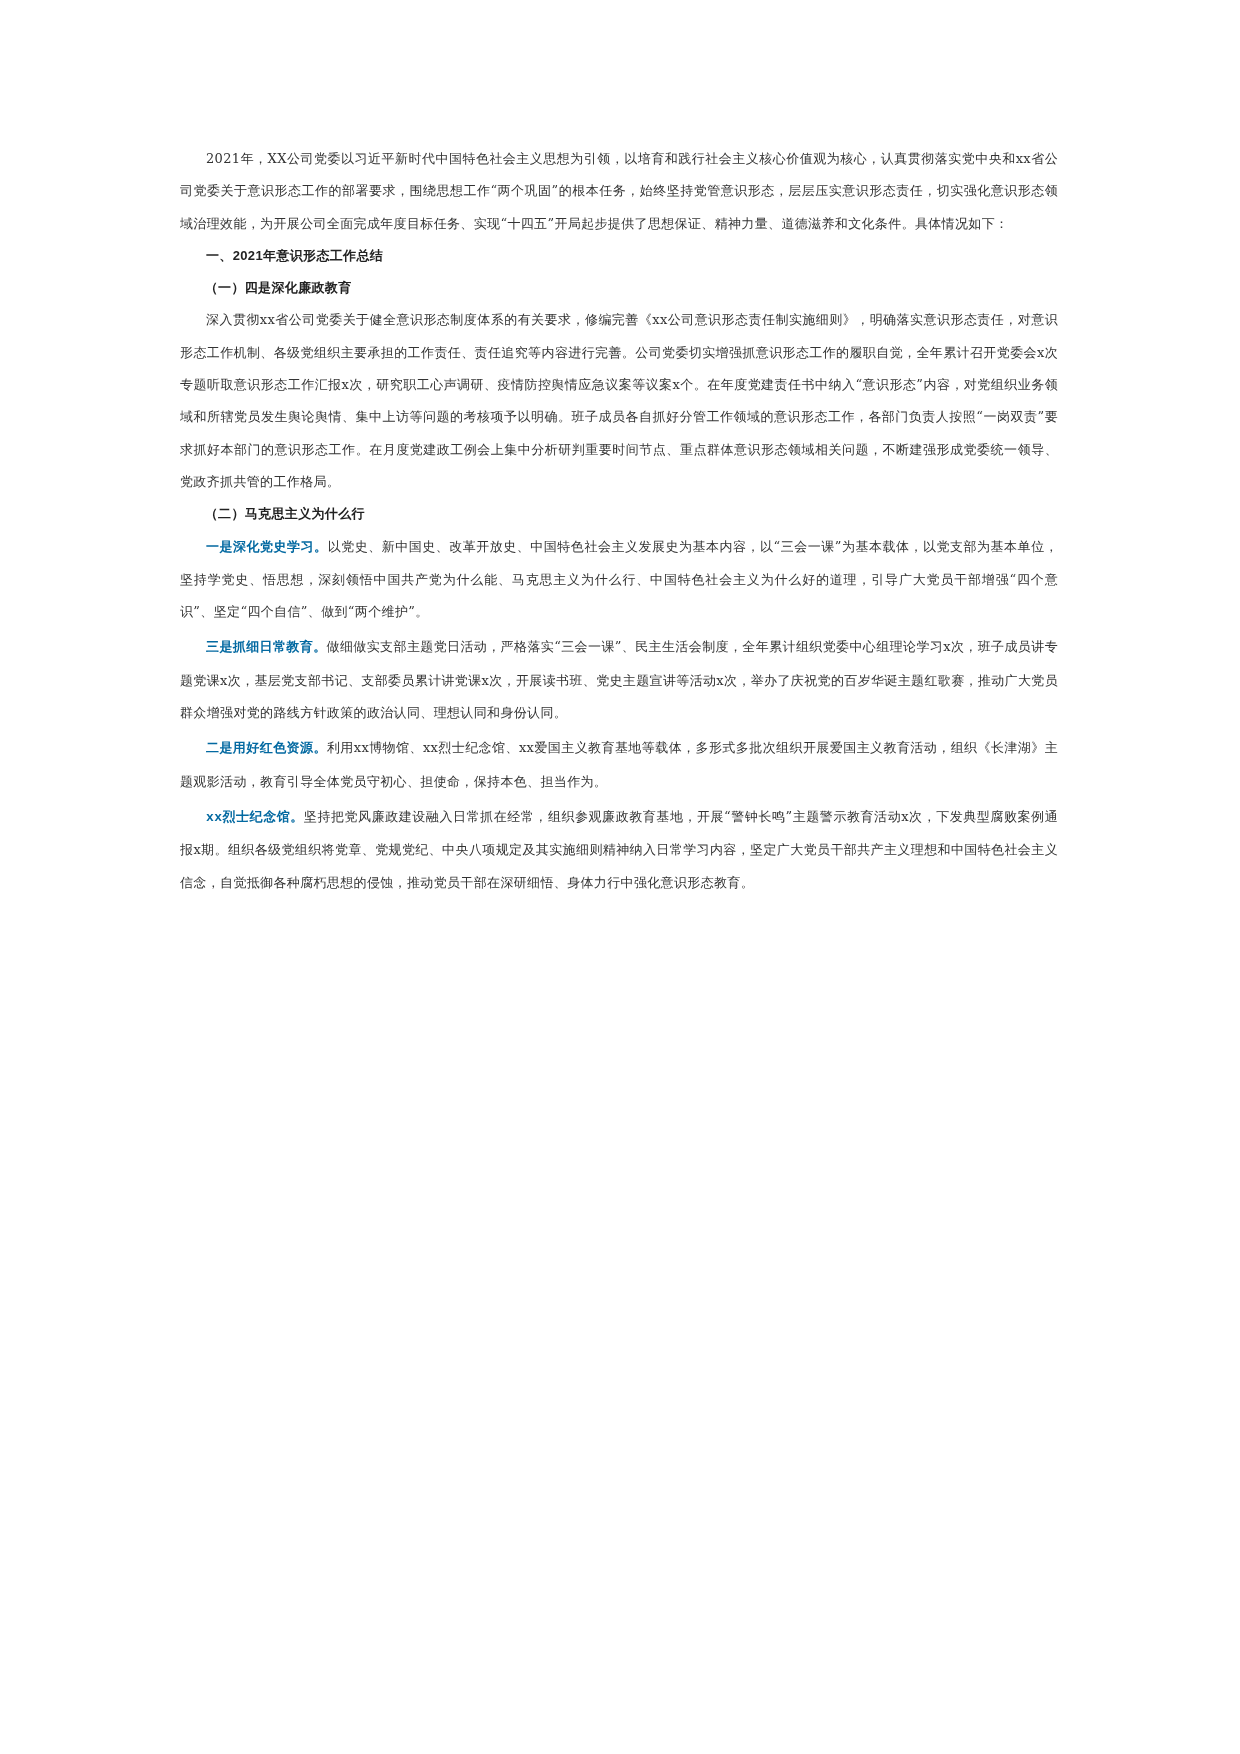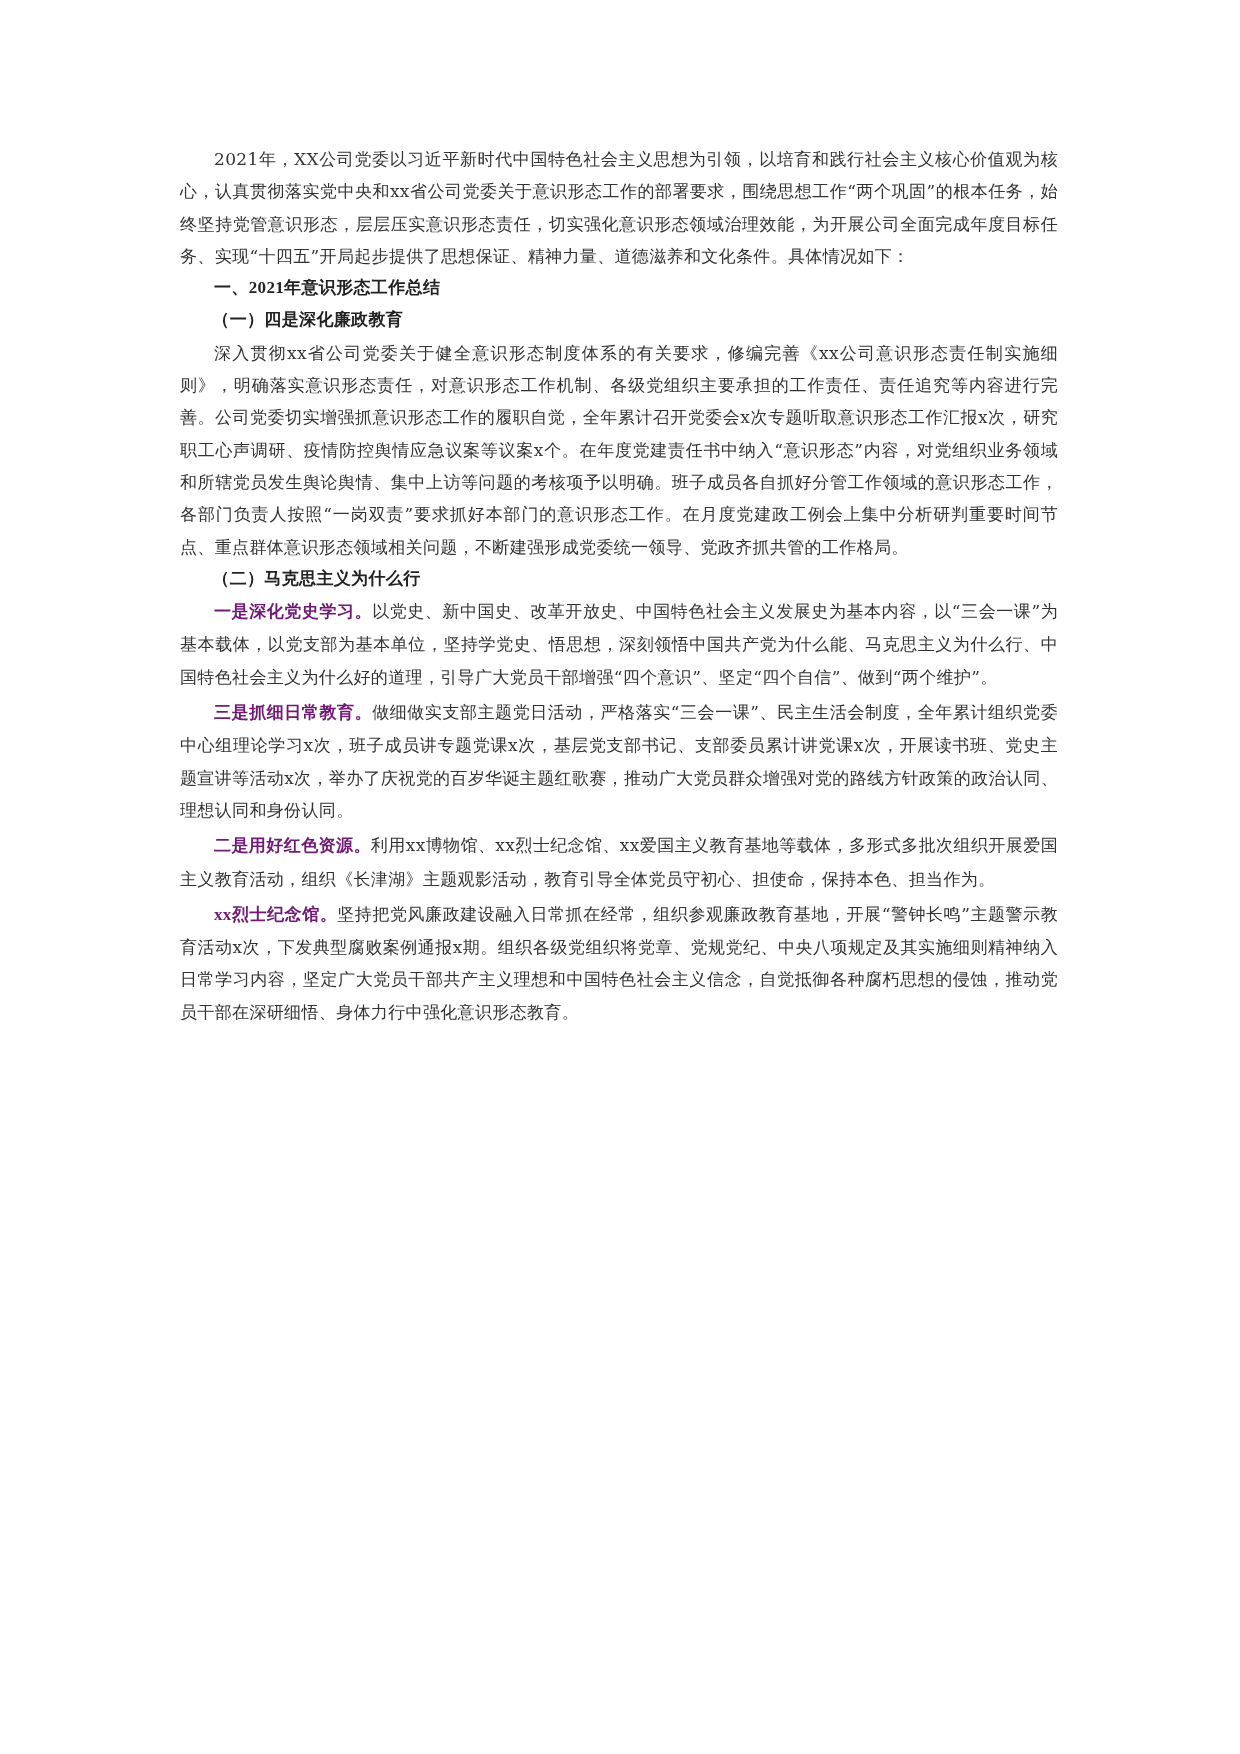--- a/index.html
+++ b/index.html
@@ -12,45 +12,45 @@
     height: 1754px;
     position: relative;
     overflow: hidden;
   }
   .page {
     position: absolute;
     left: 180px;
     top: 143px;
     width: 878px;
     font-family: "DejaVu Serif", "Liberation Serif", serif;
-    font-size: 17px;
+    font-size: 13px;
     line-height: 32.3px;
     color: #333333;
     text-align: justify;
     text-justify: inter-character;
     letter-spacing: 0.35px;
   }
   .p {
     margin: 0;
     text-indent: 2em;
   }
   .h1, .h2 {
     margin: 0;
     text-indent: 2em;
-    font-family: Liberation Serif, serif;
+    font-family: Liberation Sans, sans-serif;
     font-weight: bold;
     color: #222222;
   }
   .h2 {
     text-indent: 1.9em;
   }
   .lead {
-    font-family: Liberation Serif, serif;
+    font-family: Liberation Mono, monospace;
     font-weight: bold;
-    color: #701a75;
+    color: #0369a1;
   }
   .gap { margin-top: 3px; }
 </style>
 </head>
 <body>
 
 <div class="page">
   <p class="p">2021年，XX公司党委以习近平新时代中国特色社会主义思想为引领，以培育和践行社会主义核心价值观为核心，认真贯彻落实党中央和xx省公司党委关于意识形态工作的部署要求，围绕思想工作“两个巩固”的根本任务，始终坚持党管意识形态，层层压实意识形态责任，切实强化意识形态领域治理效能，为开展公司全面完成年度目标任务、实现“十四五”开局起步提供了思想保证、精神力量、道德滋养和文化条件。具体情况如下：</p>
 
   <p class="h1">一、2021年意识形态工作总结</p>

